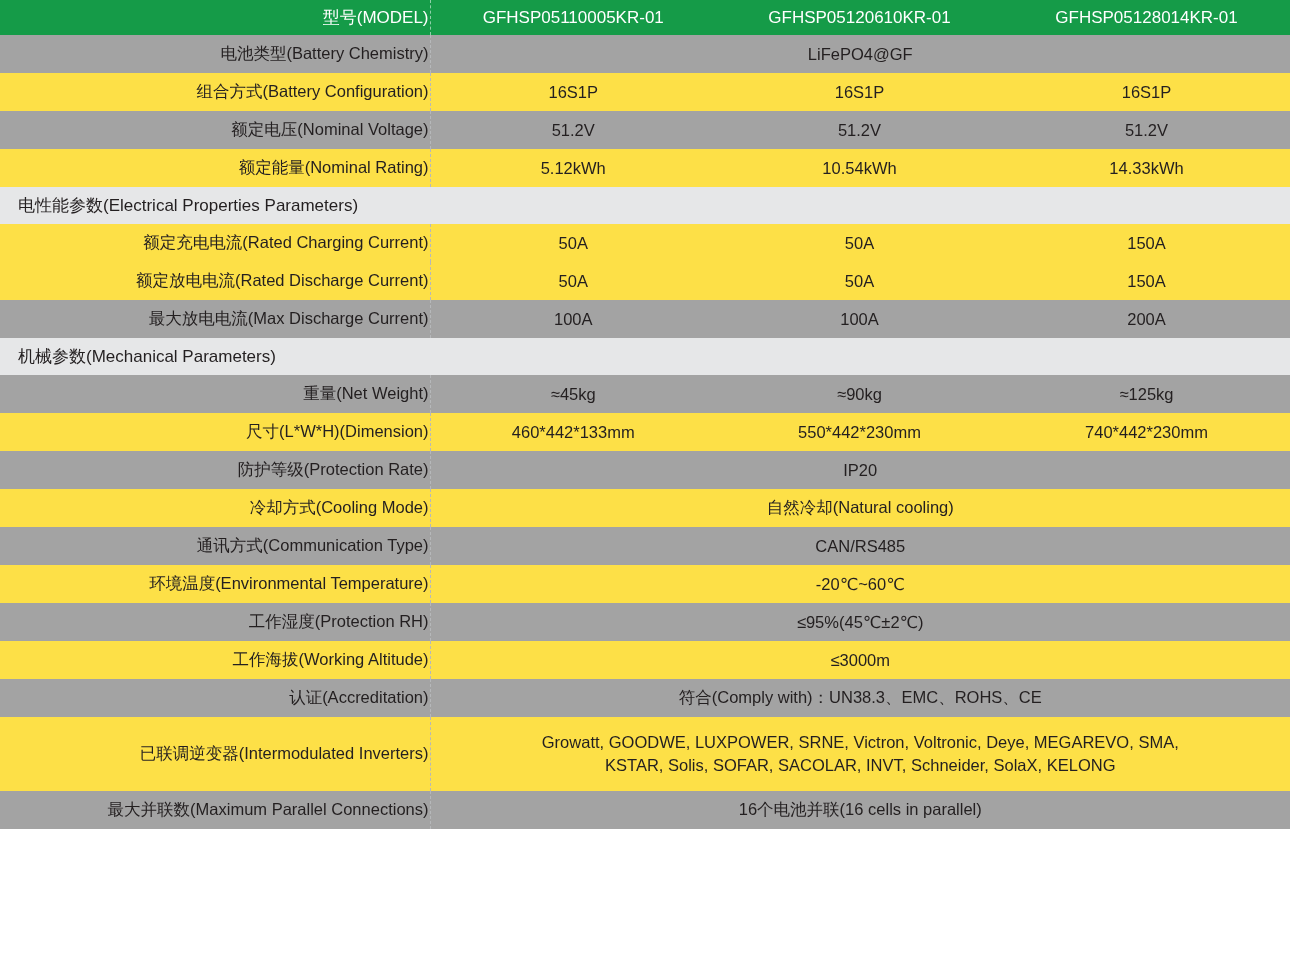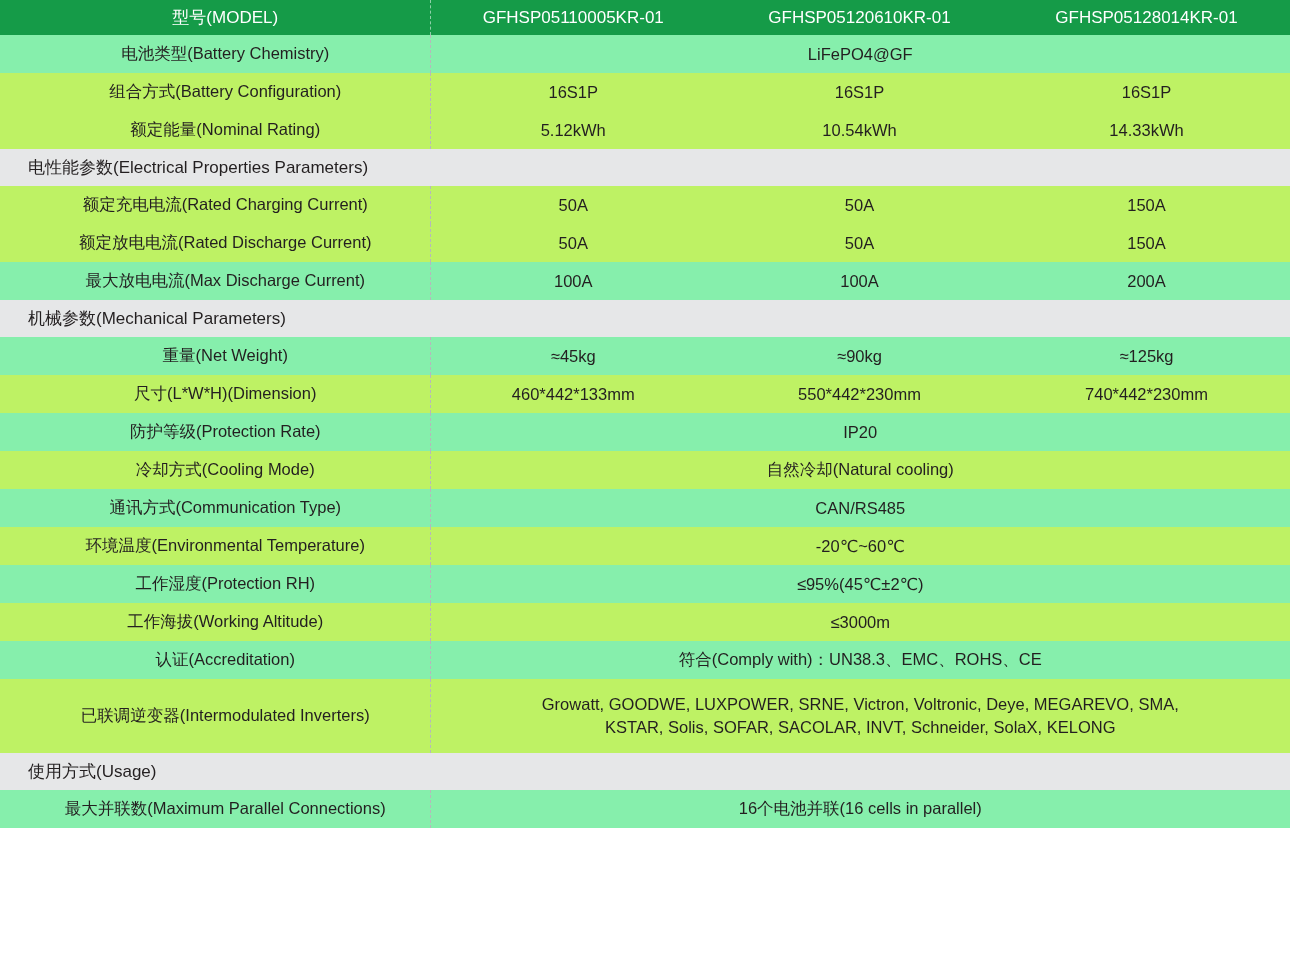--- a/index.html
+++ b/index.html
@@ -28,42 +28,42 @@
     background: #159b48;
     color: #ffffff;
   }
   tr.header-row td {
     height: 33px;
     font-size: 17px;
     border: none;
   }
   td.label-cell {
     padding-left: 22px;
-    text-align: center;
+    text-align: right;
     white-space: nowrap;
     overflow: hidden;
   }
   tr.header-row td.label-cell {
     font-size: 17px;
   }
   td.value-cell {
     text-align: center;
   }
   tr.data-row td {
     height: 36px;
     vertical-align: middle;
   }
-  tr.light { background: #bef264; }
-  tr.shade { background: #86efac; }
+  tr.light { background: #fde047; }
+  tr.shade { background: #a3a3a3; }
 
   tr.section-row td {
     height: 35px;
     background: #e6e7e8;
     font-size: 17px;
-    padding-left: 28px;
+    padding-left: 18px;
     text-align: left;
   }
 
   
   td.label-cell.divider {
     border-right: 1px dashed #b6b8ba;
   }
   tr.header-row td.label-cell.divider {
     border-right: 1px dashed #8fd0a9;
   }
@@ -96,20 +96,26 @@
     </tr>
   <tr class="data-row shade">
         <td class="label-cell divider">电池类型(Battery Chemistry)</td>
         <td class="value-cell span3" colspan="3">LiFePO4@GF</td>
       </tr>
       <tr class="data-row light">
         <td class="label-cell divider">组合方式(Battery Configuration)</td>
         <td class="value-cell">16S1P</td>
         <td class="value-cell">16S1P</td>
         <td class="value-cell">16S1P</td>
+      </tr>
+      <tr class="data-row shade">
+        <td class="label-cell divider">额定电压(Nominal Voltage)</td>
+        <td class="value-cell">51.2V</td>
+        <td class="value-cell">51.2V</td>
+        <td class="value-cell">51.2V</td>
       </tr>
       <tr class="data-row light">
         <td class="label-cell divider">额定能量(Nominal Rating)</td>
         <td class="value-cell">5.12kWh</td>
         <td class="value-cell">10.54kWh</td>
         <td class="value-cell">14.33kWh</td>
       </tr>
       <tr class="section-row">
         <td class="label-cell divider" colspan="4">电性能参数(Electrical Properties Parameters)</td>
       </tr>
@@ -174,21 +180,18 @@
         <td class="label-cell divider">认证(Accreditation)</td>
         <td class="value-cell span3" colspan="3">符合(Comply with)：UN38.3、EMC、ROHS、CE</td>
       </tr>
       <tr class="data-row light inverters">
         <td class="label-cell divider">已联调逆变器(Intermodulated Inverters)</td>
         <td class="value-cell span3" colspan="3">
           <span class="inv-line">Growatt, GOODWE, LUXPOWER, SRNE, Victron, Voltronic, Deye, MEGAREVO, SMA,</span>
           <span class="inv-line">KSTAR, Solis, SOFAR, SACOLAR, INVT, Schneider, SolaX, KELONG</span>
         </td>
       </tr>
-      <tr class="section-row">
-        <td class="label-cell divider" colspan="4">使用方式(Usage)</td>
-      </tr>
       <tr class="data-row shade">
         <td class="label-cell divider">最大并联数(Maximum Parallel Connections)</td>
         <td class="value-cell span3" colspan="3">16个电池并联(16 cells in parallel)</td>
       </tr>
     </tbody>
 </table>
 
 </body></html>

